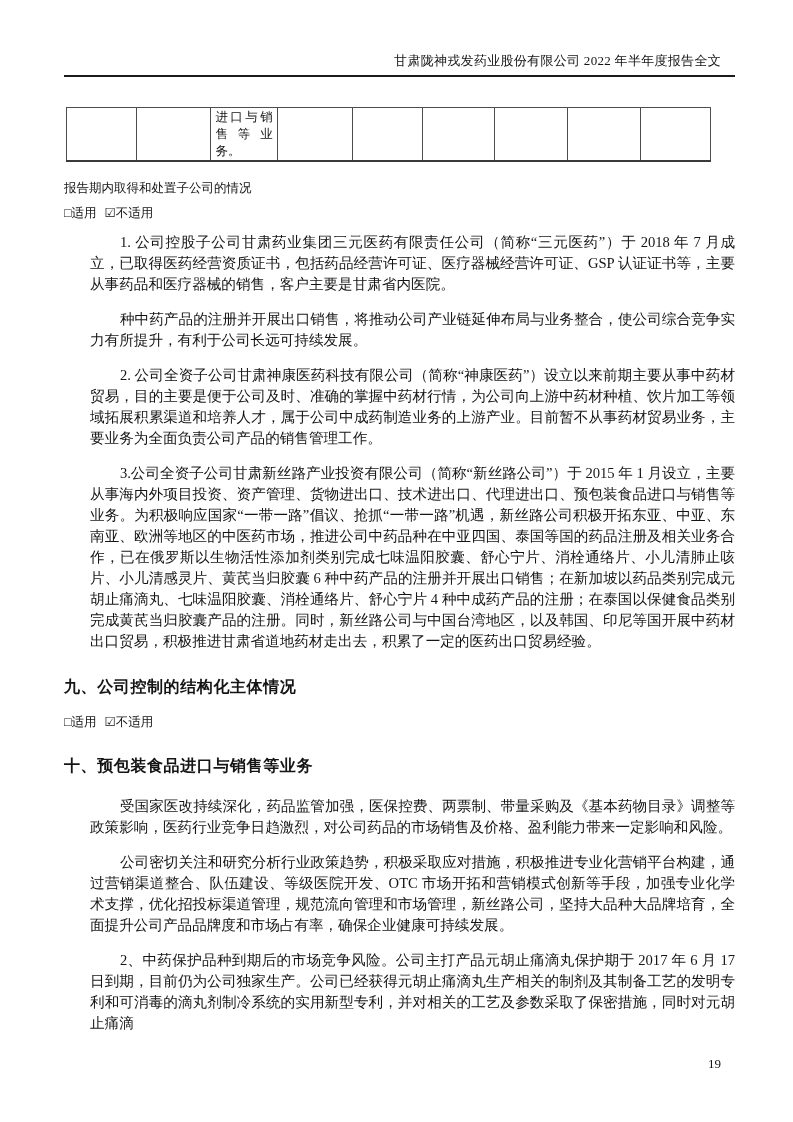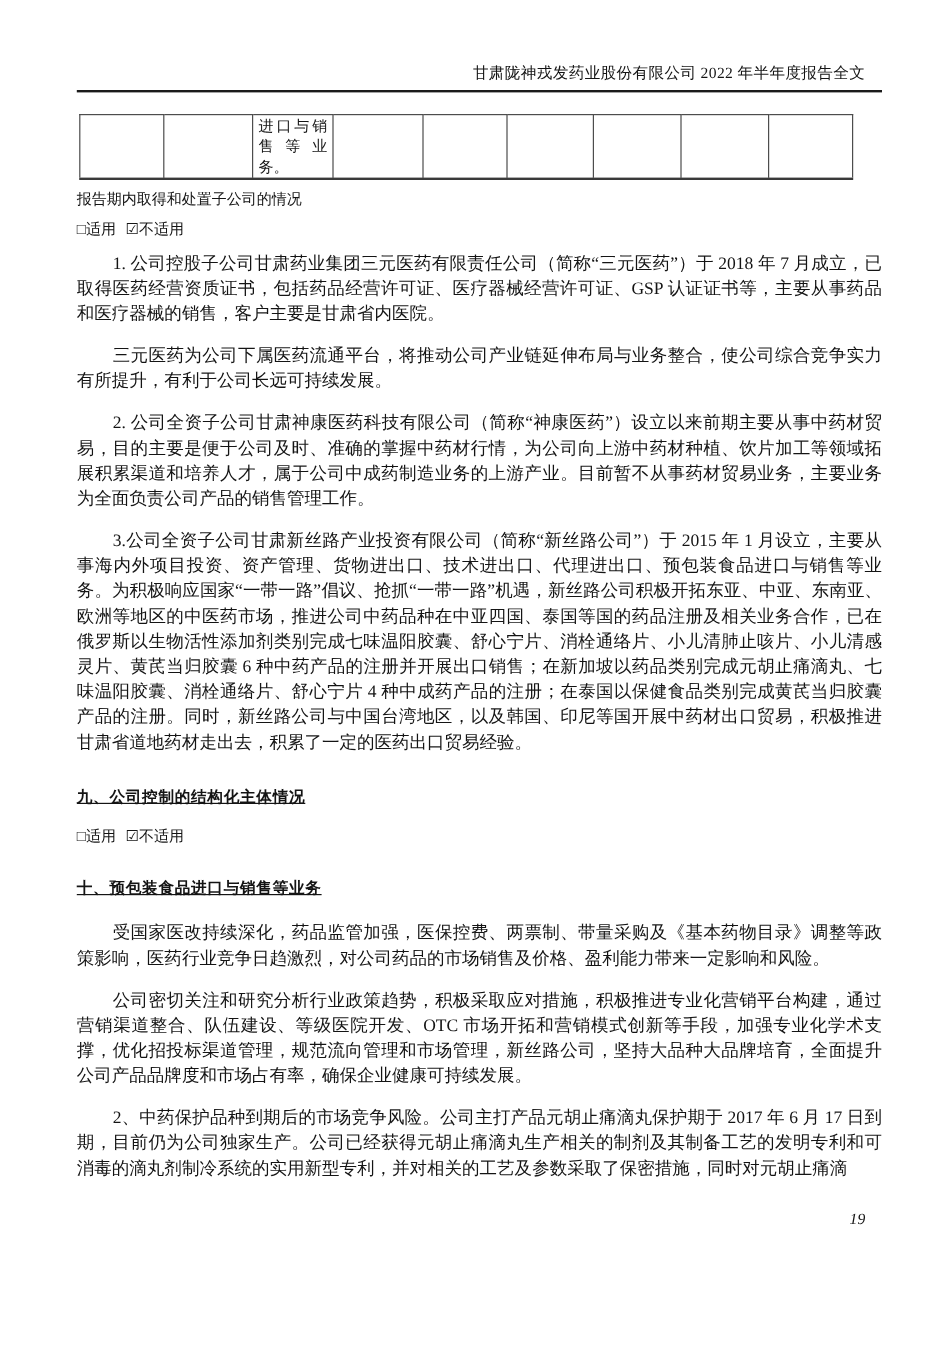--- a/index.html
+++ b/index.html
@@ -18,74 +18,73 @@
     padding-top: 52px;
     padding-right: 14px;
     text-align: right;
     font-size: 13px;
     letter-spacing: 0.3px;
     white-space: nowrap;
   }
   .header-rule { margin-top: 5px; border-bottom: 2px solid #1b1b1b; }
 
   table.sub-table {
-    margin-top: 18px;
+    margin-top: 30px;
     margin-left: 2px;
     width: 645px;
     border-collapse: collapse;
     table-layout: fixed;
     border: 1px solid #3a3a3a;
     border-bottom-width: 2px;
   }
   table.sub-table td {
     border: 1px solid #4d4d4d;
     height: 52px;
     vertical-align: top;
     padding: 1px 4px 0 4px;
     font-size: 12.5px;
     line-height: 17px;
     text-align: justify;
     overflow: hidden;
   }
 
   .small { font-size: 12.5px; line-height: 14px; }
-  .mt9  { margin-top: 9px; }
+  .mt9  { margin-top: 19px; }
   .mt11 { margin-top: 11px; }
   .mt17 { margin-top: 17px; }
 
   .body {
     font-size: 14.6px;
     line-height: 21px;
     text-indent: 2.05em;
     text-align: justify;
     text-justify: inter-ideograph;
     margin-top: 14px;
+    margin-left: 26px;
   }
   .mt12 { margin-top: 12px; }
   .mt19 { margin-top: 19px; }
   .mt21 { margin-top: 21px; }
 
   h2.sec {
-    font-size: 13px;
+    font-size: 16px;
     font-weight: 700;
     letter-spacing: 0.6px;
     margin-top: 25px;
     font-family: "Liberation Sans", "DejaVu Sans", sans-serif;
-    text-decoration: underline;
   }
   h2.sec.second { margin-top: 27px; }
 
   .chk-gap { display: inline-block; width: 8px; }
 
   .page-number {
     position: absolute;
-    top: 1008px;
+    top: 1056px;
     right: 72px;
     font-size: 13px;
-    font-style: italic;
   }
 </style>
 </head>
 <body>
 
 <div class="page">
   <div class="content">
 
     <div class="header-title">甘肃陇神戎发药业股份有限公司 2022 年半年度报告全文</div>
     <div class="header-rule"></div>
@@ -116,21 +115,21 @@
       </tr>
     </tbody>
       </table>
 
     <p class="small mt9">报告期内取得和处置子公司的情况</p>
 
     <p class="small mt11"><span>□</span><span>适用</span><span class="chk-gap"></span><span>☑</span><span>不适用</span></p>
 
 
     <p class="body mt12">1. 公司控股子公司甘肃药业集团三元医药有限责任公司（简称“三元医药”）于 2018 年 7 月成立，已取得医药经营资质证书，包括药品经营许可证、医疗器械经营许可证、GSP 认证证书等，主要从事药品和医疗器械的销售，客户主要是甘肃省内医院。</p>
-    <p class="body">三元医药为公司下属医药流通平台，将推动公司产业链延伸布局与业务整合，使公司综合竞争实力有所提升，有利于公司长远可持续发展。</p>
+    <p class="body">种中药产品的注册并开展出口销售，将推动公司产业链延伸布局与业务整合，使公司综合竞争实力有所提升，有利于公司长远可持续发展。</p>
     <p class="body">2. 公司全资子公司甘肃神康医药科技有限公司（简称“神康医药”）设立以来前期主要从事中药材贸易，目的主要是便于公司及时、准确的掌握中药材行情，为公司向上游中药材种植、饮片加工等领域拓展积累渠道和培养人才，属于公司中成药制造业务的上游产业。目前暂不从事药材贸易业务，主要业务为全面负责公司产品的销售管理工作。</p>
     <p class="body">3.公司全资子公司甘肃新丝路产业投资有限公司（简称“新丝路公司”）于 2015 年 1 月设立，主要从事海内外项目投资、资产管理、货物进出口、技术进出口、代理进出口、预包装食品进口与销售等业务。为积极响应国家“一带一路”倡议、抢抓“一带一路”机遇，新丝路公司积极开拓东亚、中亚、东南亚、欧洲等地区的中医药市场，推进公司中药品种在中亚四国、泰国等国的药品注册及相关业务合作，已在俄罗斯以生物活性添加剂类别完成七味温阳胶囊、舒心宁片、消栓通络片、小儿清肺止咳片、小儿清感灵片、黄芪当归胶囊 6 种中药产品的注册并开展出口销售；在新加坡以药品类别完成元胡止痛滴丸、七味温阳胶囊、消栓通络片、舒心宁片 4 种中成药产品的注册；在泰国以保健食品类别完成黄芪当归胶囊产品的注册。同时，新丝路公司与中国台湾地区，以及韩国、印尼等国开展中药材出口贸易，积极推进甘肃省道地药材走出去，积累了一定的医药出口贸易经验。</p>
 
     <h2 class="sec">九、公司控制的结构化主体情况</h2>
 
     <p class="small mt17"><span>□</span><span>适用</span><span class="chk-gap"></span><span>☑</span><span>不适用</span></p>
 
     <h2 class="sec second">十、预包装食品进口与销售等业务</h2>
 
     <p class="body mt19">受国家医改持续深化，药品监管加强，医保控费、两票制、带量采购及《基本药物目录》调整等政策影响，医药行业竞争日趋激烈，对公司药品的市场销售及价格、盈利能力带来一定影响和风险。</p>

